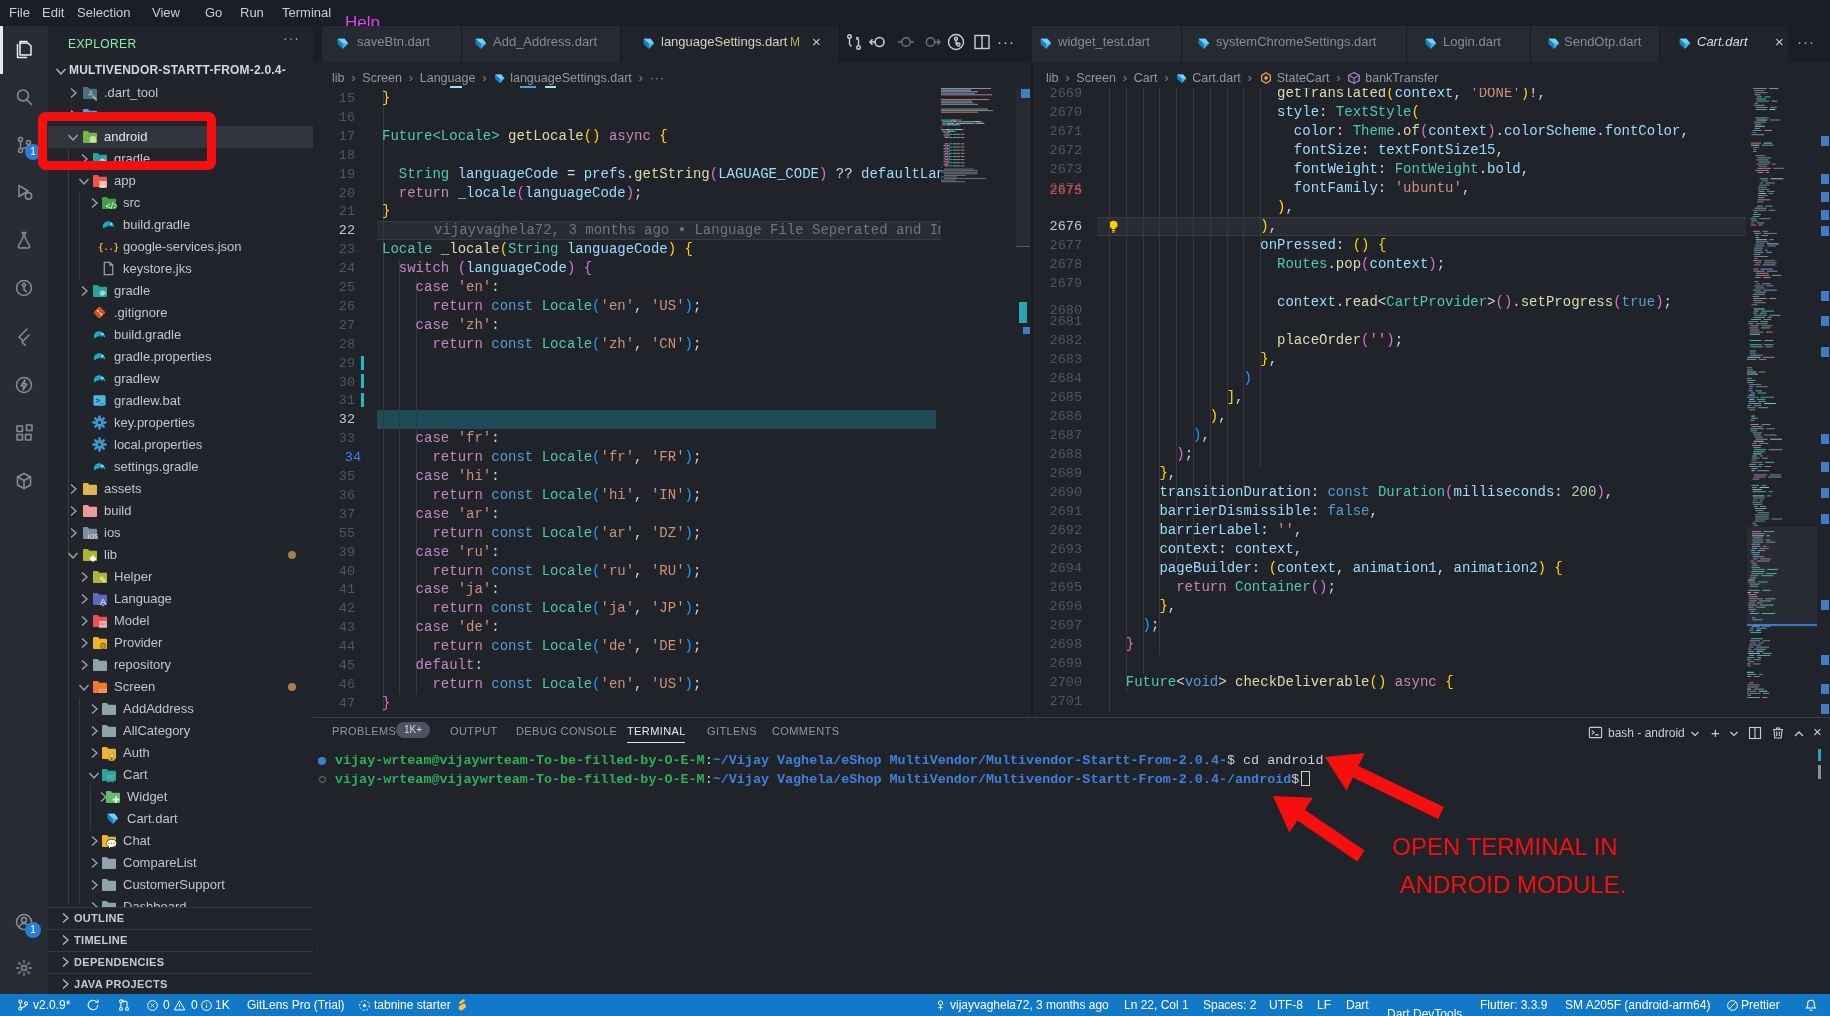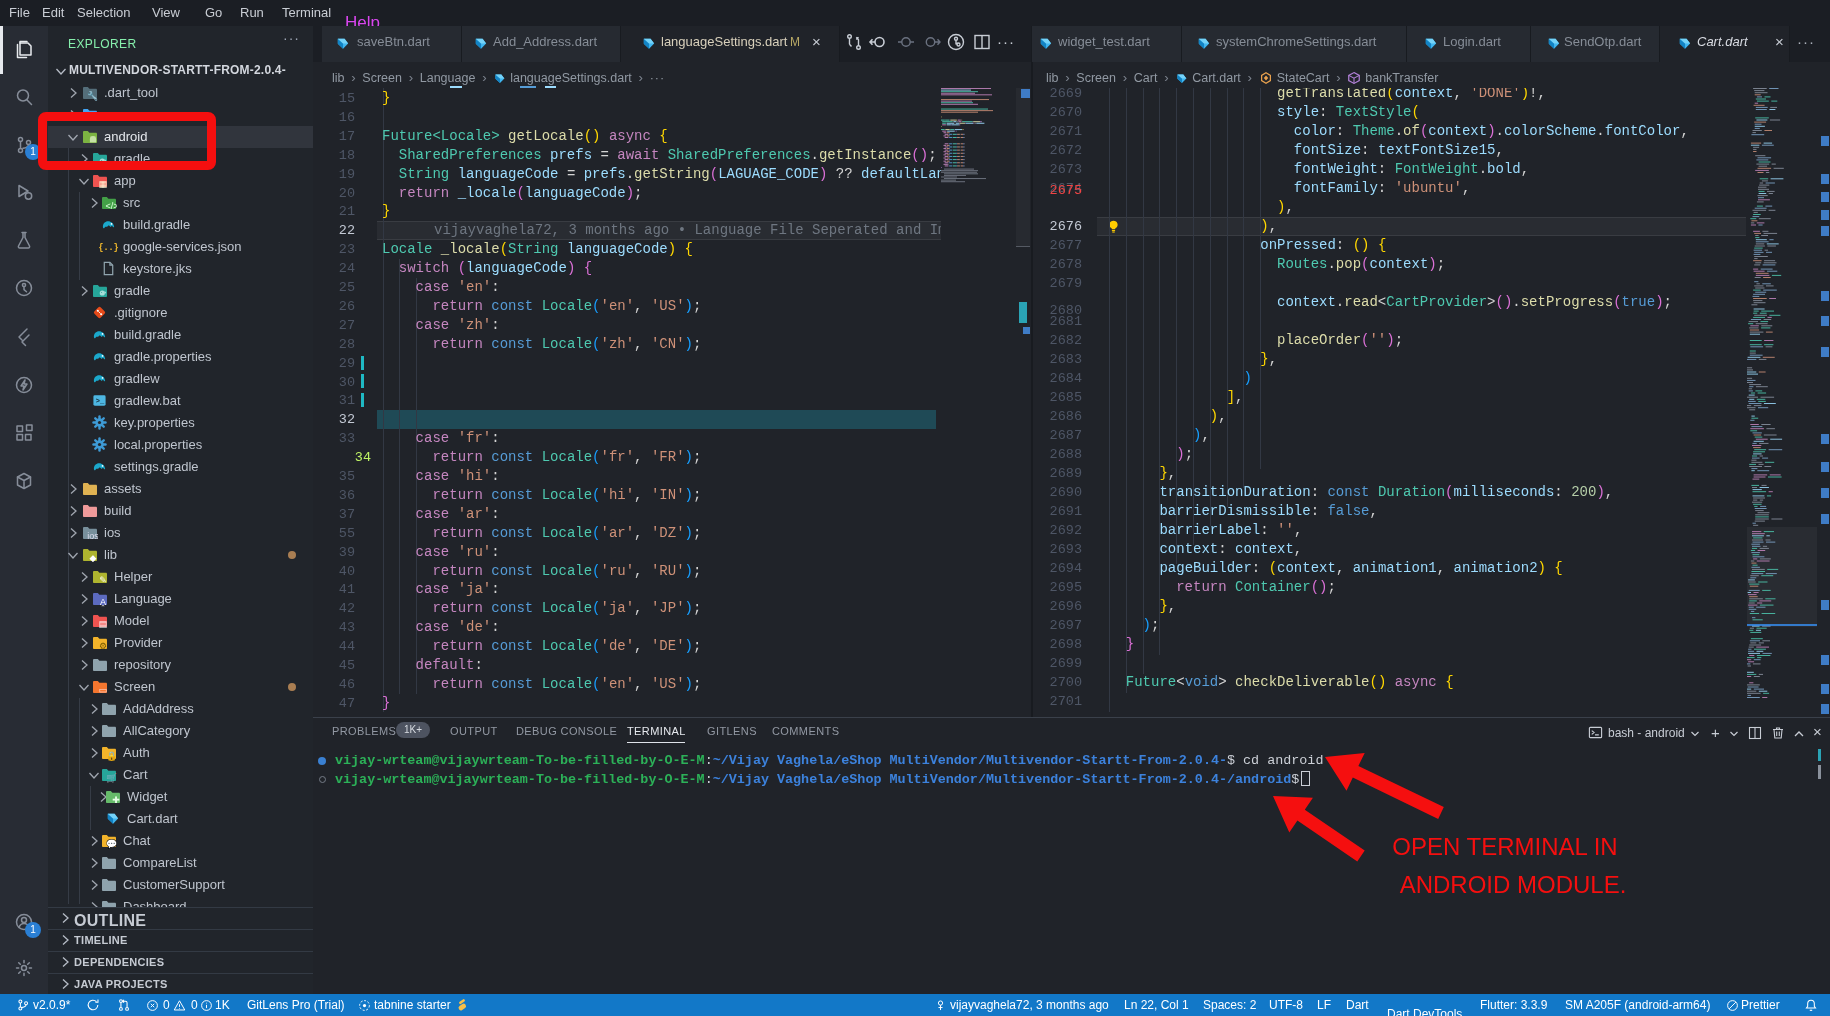--- a/index.html
+++ b/index.html
@@ -413,21 +413,21 @@
       <path d="M6 3.5 11 8 6 12.5" fill="none" stroke="#b6bcc6" stroke-width="1.3"></path>
     </svg></div>
 <div class="ticon abs" style="left:101px;top:899px"><svg width="16" height="16" viewBox="0 0 16 16">
       <path d="M1 3.2c0-.7.5-1.2 1.2-1.2h3.6l1.6 1.7h6.4c.7 0 1.2.5 1.2 1.2v8c0 .7-.5 1.2-1.2 1.2H2.2c-.7 0-1.2-.5-1.2-1.2z" fill="#8fa3ad"></path>
     </svg></div>
 <div class="trow" style="left:123px;top:896px;color:#bfc5ce">Dashboard</div>
 <div class="abs" style="left:48px;top:906.5px;width:265px;height:22px;border-top:1px solid #333a44;background:#21252b"></div>
 <div class="abs" style="left:57px;top:909.5px"><svg width="16" height="16" viewBox="0 0 16 16">
       <path d="M6 3.5 11 8 6 12.5" fill="none" stroke="#b6bcc6" stroke-width="1.3"></path>
     </svg></div>
-<div class="abs" style="left:74px;top:911.5px;font-size:16px;font-weight:bold;color:#c6cbd3;letter-spacing:.3px">OUTLINE</div>
+<div class="abs" style="left:74px;top:911.5px;font-size:11px;font-weight:bold;color:#c6cbd3;letter-spacing:.3px">OUTLINE</div>
 <div class="abs" style="left:48px;top:928.5px;width:265px;height:22px;border-top:1px solid #333a44;background:#21252b"></div>
 <div class="abs" style="left:57px;top:931.5px"><svg width="16" height="16" viewBox="0 0 16 16">
       <path d="M6 3.5 11 8 6 12.5" fill="none" stroke="#b6bcc6" stroke-width="1.3"></path>
     </svg></div>
 <div class="abs" style="left:74px;top:933.5px;font-size:11px;font-weight:bold;color:#c6cbd3;letter-spacing:.3px">TIMELINE</div>
 <div class="abs" style="left:48px;top:950.5px;width:265px;height:22px;border-top:1px solid #333a44;background:#21252b"></div>
 <div class="abs" style="left:57px;top:953.5px"><svg width="16" height="16" viewBox="0 0 16 16">
       <path d="M6 3.5 11 8 6 12.5" fill="none" stroke="#b6bcc6" stroke-width="1.3"></path>
     </svg></div>
 <div class="abs" style="left:74px;top:955.5px;font-size:11px;font-weight:bold;color:#c6cbd3;letter-spacing:.3px">DEPENDENCIES</div>
@@ -602,21 +602,20 @@
 <div class="abs" style="left:450px;top:86px;width:12px;height:2px;background:#9CDCFE"></div>
 <div class="abs" style="left:520px;top:86px;width:16px;height:2px;background:#569CD6"></div>
 <div class="abs" style="left:545px;top:86px;width:11px;height:2px;background:#9CDCFE"></div>
 <div class="abs" style="left:313px;top:88px;width:628px;height:629px;overflow:hidden">
 <div class="lnum" style="left:2px;top:1.0px;width:40px;color:#4e5666">15</div>
 <div class="cl" style="left:69px;top:1.0px"><i class="g1">}</i></div>
 <div class="lnum" style="left:2px;top:19.9px;width:40px;color:#4e5666">16</div>
 <div class="lnum" style="left:2px;top:38.8px;width:40px;color:#4e5666">17</div>
 <div class="cl" style="left:69px;top:38.8px"><i class="t">Future</i><i class="t">&lt;</i><i class="t">Locale</i><i class="t">&gt;</i> <i class="f">getLocale</i><i class="g1">()</i> <i class="kw">async</i> <i class="g1">{</i></div>
 <div class="lnum" style="left:2px;top:57.7px;width:40px;color:#4e5666">18</div>
-<div class="cl" style="left:69px;top:57.7px">  <i class="t">SharedPreferences</i> <i class="v">prefs</i> <i class="p">=</i> <i class="kw">await</i> <i class="t">SharedPreferences</i><i class="p">.</i><i class="f">getInstance</i><i class="g2">()</i><i class="p">;</i></div>
 <div class="lnum" style="left:2px;top:76.6px;width:40px;color:#4e5666">19</div>
 <div class="cl" style="left:69px;top:76.6px">  <i class="t">String</i> <i class="v">languageCode</i> <i class="p">=</i> <i class="v">prefs</i><i class="p">.</i><i class="f">getString</i><i class="g2">(</i><i class="v">LAGUAGE_CODE</i><i class="g2">)</i> <i class="p">??</i> <i class="v">defaultLangua</i></div>
 <div class="lnum" style="left:2px;top:95.5px;width:40px;color:#4e5666">20</div>
 <div class="cl" style="left:69px;top:95.5px">  <i class="kw">return</i> <i class="v">_locale</i><i class="g2">(</i><i class="v">languageCode</i><i class="g2">)</i><i class="p">;</i></div>
 <div class="lnum" style="left:2px;top:114.4px;width:40px;color:#4e5666">21</div>
 <div class="cl" style="left:69px;top:114.4px"><i class="g1">}</i></div>
 <div class="lnum" style="left:2px;top:133.3px;width:40px;color:#c3c9d4">22</div>
 <div class="lnum" style="left:2px;top:152.2px;width:40px;color:#4e5666">23</div>
 <div class="cl" style="left:69px;top:152.2px"><i class="t">Locale</i> <i class="f">_locale</i><i class="g1">(</i><i class="t">String</i> <i class="v">languageCode</i><i class="g1">)</i> <i class="g1">{</i></div>
 <div class="lnum" style="left:2px;top:171.1px;width:40px;color:#4e5666">24</div>
@@ -628,21 +627,21 @@
 <div class="lnum" style="left:2px;top:227.8px;width:40px;color:#4e5666">27</div>
 <div class="cl" style="left:69px;top:227.8px">    <i class="kw">case</i> <i class="s">'zh'</i><i class="p">:</i></div>
 <div class="lnum" style="left:2px;top:246.7px;width:40px;color:#4e5666">28</div>
 <div class="cl" style="left:69px;top:246.7px">      <i class="kw">return</i> <i class="b">const</i> <i class="t">Locale</i><i class="g3">(</i><i class="s">'zh'</i><i class="p">,</i> <i class="s">'CN'</i><i class="g3">)</i><i class="p">;</i></div>
 <div class="lnum" style="left:2px;top:265.6px;width:40px;color:#4e5666">29</div>
 <div class="lnum" style="left:2px;top:284.5px;width:40px;color:#4e5666">30</div>
 <div class="lnum" style="left:2px;top:303.4px;width:40px;color:#4e5666">31</div>
 <div class="lnum" style="left:2px;top:322.3px;width:40px;color:#c3c9d4">32</div>
 <div class="lnum" style="left:2px;top:341.2px;width:40px;color:#4e5666">33</div>
 <div class="cl" style="left:69px;top:341.2px">    <i class="kw">case</i> <i class="s">'fr'</i><i class="p">:</i></div>
-<div class="lnum" style="left:18px;top:360.1px;width:40px;color:#bef264">34</div>
+<div class="lnum" style="left:8px;top:360.1px;width:40px;color:#3b82f6">34</div>
 <div class="cl" style="left:69px;top:360.1px">      <i class="kw">return</i> <i class="b">const</i> <i class="t">Locale</i><i class="g3">(</i><i class="s">'fr'</i><i class="p">,</i> <i class="s">'FR'</i><i class="g3">)</i><i class="p">;</i></div>
 <div class="lnum" style="left:2px;top:379.0px;width:40px;color:#4e5666">35</div>
 <div class="cl" style="left:69px;top:379.0px">    <i class="kw">case</i> <i class="s">'hi'</i><i class="p">:</i></div>
 <div class="lnum" style="left:2px;top:397.9px;width:40px;color:#4e5666">36</div>
 <div class="cl" style="left:69px;top:397.9px">      <i class="kw">return</i> <i class="b">const</i> <i class="t">Locale</i><i class="g3">(</i><i class="s">'hi'</i><i class="p">,</i> <i class="s">'IN'</i><i class="g3">)</i><i class="p">;</i></div>
 <div class="lnum" style="left:2px;top:416.8px;width:40px;color:#4e5666">37</div>
 <div class="cl" style="left:69px;top:416.8px">    <i class="kw">case</i> <i class="s">'ar'</i><i class="p">:</i></div>
 <div class="lnum" style="left:2px;top:435.7px;width:40px;color:#4e5666">55</div>
 <div class="cl" style="left:69px;top:435.7px">      <i class="kw">return</i> <i class="b">const</i> <i class="t">Locale</i><i class="g3">(</i><i class="s">'ar'</i><i class="p">,</i> <i class="s">'DZ'</i><i class="g3">)</i><i class="p">;</i></div>
 <div class="lnum" style="left:2px;top:454.6px;width:40px;color:#4e5666">39</div>

